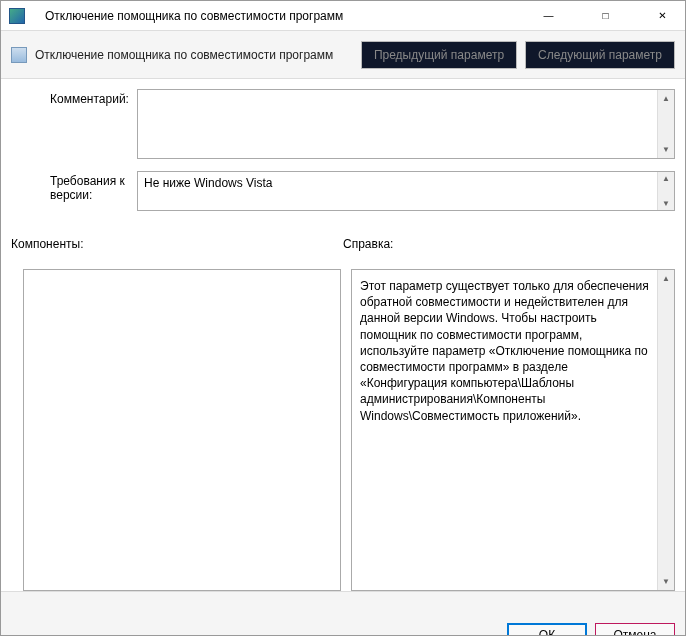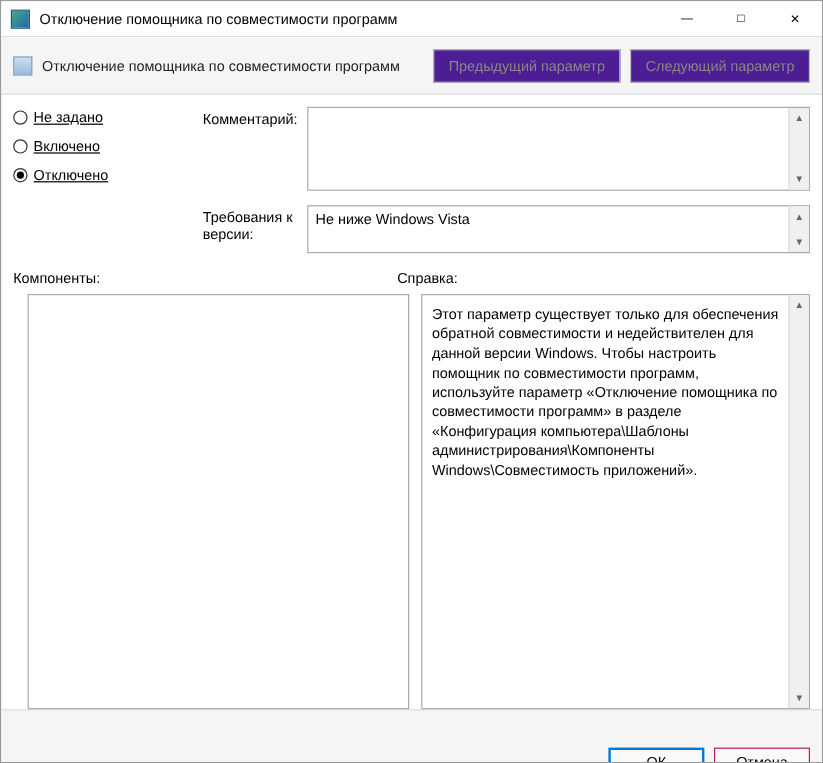--- a/index.html
+++ b/index.html
@@ -1,15 +1,15 @@
 <!DOCTYPE html>
 <html><head>
 <meta charset="utf-8">
 <style>
-  * { box-sizing: border-box; }
+  * { box-sizing: border-box; gap: 12px; }
   body {
     margin: 0;
     font-family: "Segoe UI", Tahoma, sans-serif;
     font-size: 12px;
     background: #fff;
     color: #000;
     width: 686px;
     height: 636px;
     overflow: hidden;
     border: 1px solid #999;
@@ -55,21 +55,21 @@
   }
   .subheader .sh-title {
     flex: 1;
     font-size: 12px;
     color: #222;
   }
   .navbtn {
     height: 28px;
     padding: 0 12px;
     border: 1px solid #bbb;
-    background: #4c1d95;
+    background: #0f172a;
     color: #888;
     font-size: 12px;
     line-height: 26px;
   }
   .content {
     padding: 10px 10px 0 10px;
     display: flex;
     flex-direction: column;
     height: calc(636px - 30px - 48px - 44px - 2px);
   }
@@ -201,36 +201,20 @@
 
 <div class="subheader">
   <div class="sh-icon"></div>
   <div class="sh-title">Отключение помощника по совместимости программ</div>
   <div class="navbtn">Предыдущий параметр</div>
   <div class="navbtn">Следующий параметр</div>
 </div>
 
 <div class="content">
   <div class="top-row">
-    <div class="radio-col">
-      <div class="radio-item">
-        <span class="radio-outer"></span>
-        <span class="radio-label">Не задано</span>
-      </div>
-      <div class="radio-item">
-        <span class="radio-outer"></span>
-        <span class="radio-label">Включено</span>
-      </div>
-      <div class="radio-item selected">
-        <span class="radio-outer">
-            <span class="radio-inner"></span>
-          </span>
-        <span class="radio-label">Отключено</span>
-      </div>
-    </div>
     <div class="fields-col">
       <div class="field-label">Комментарий:</div>
       <div class="textbox tb-comment">
         <div class="txt"></div>
         <div class="sb">
           <div class="sbbtn">▲</div>
           <div class="sbbtn">▼</div>
         </div>
       </div>
       <div class="field-label">Требования к версии:</div>

